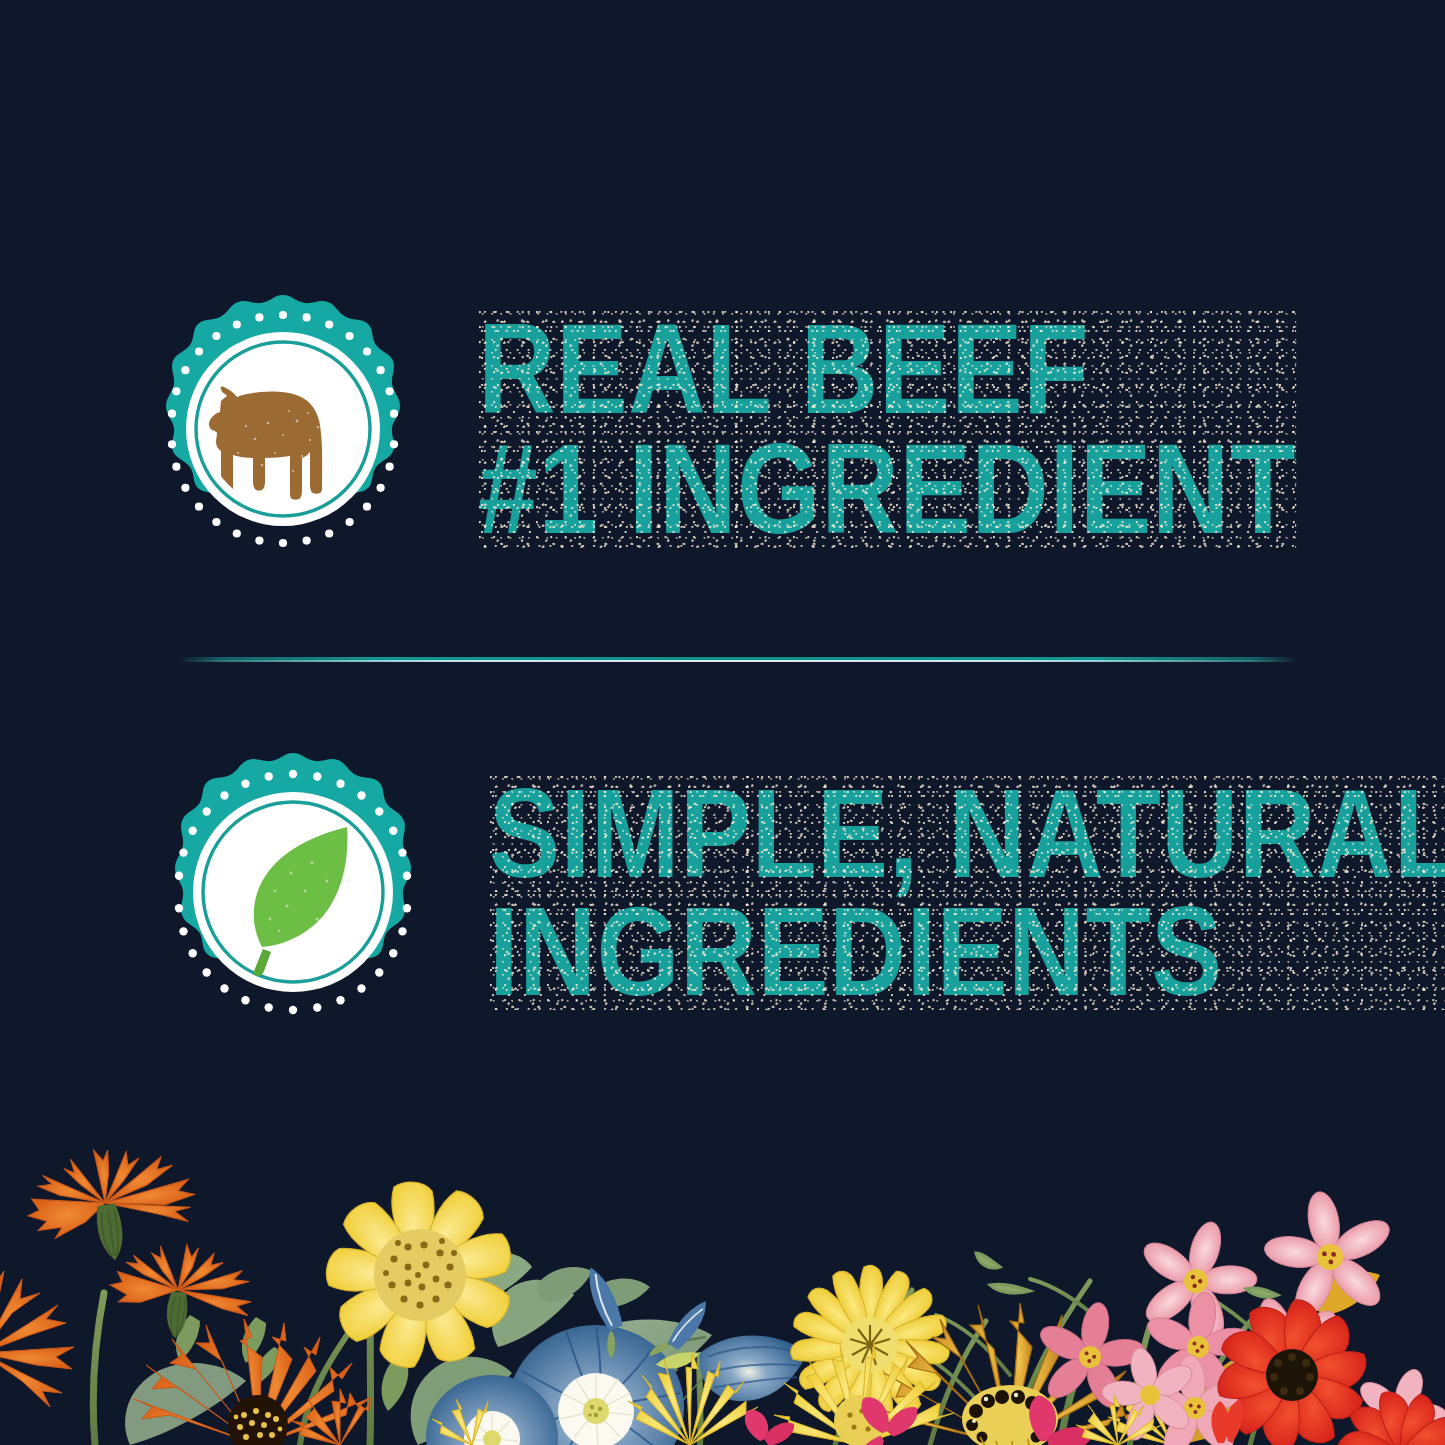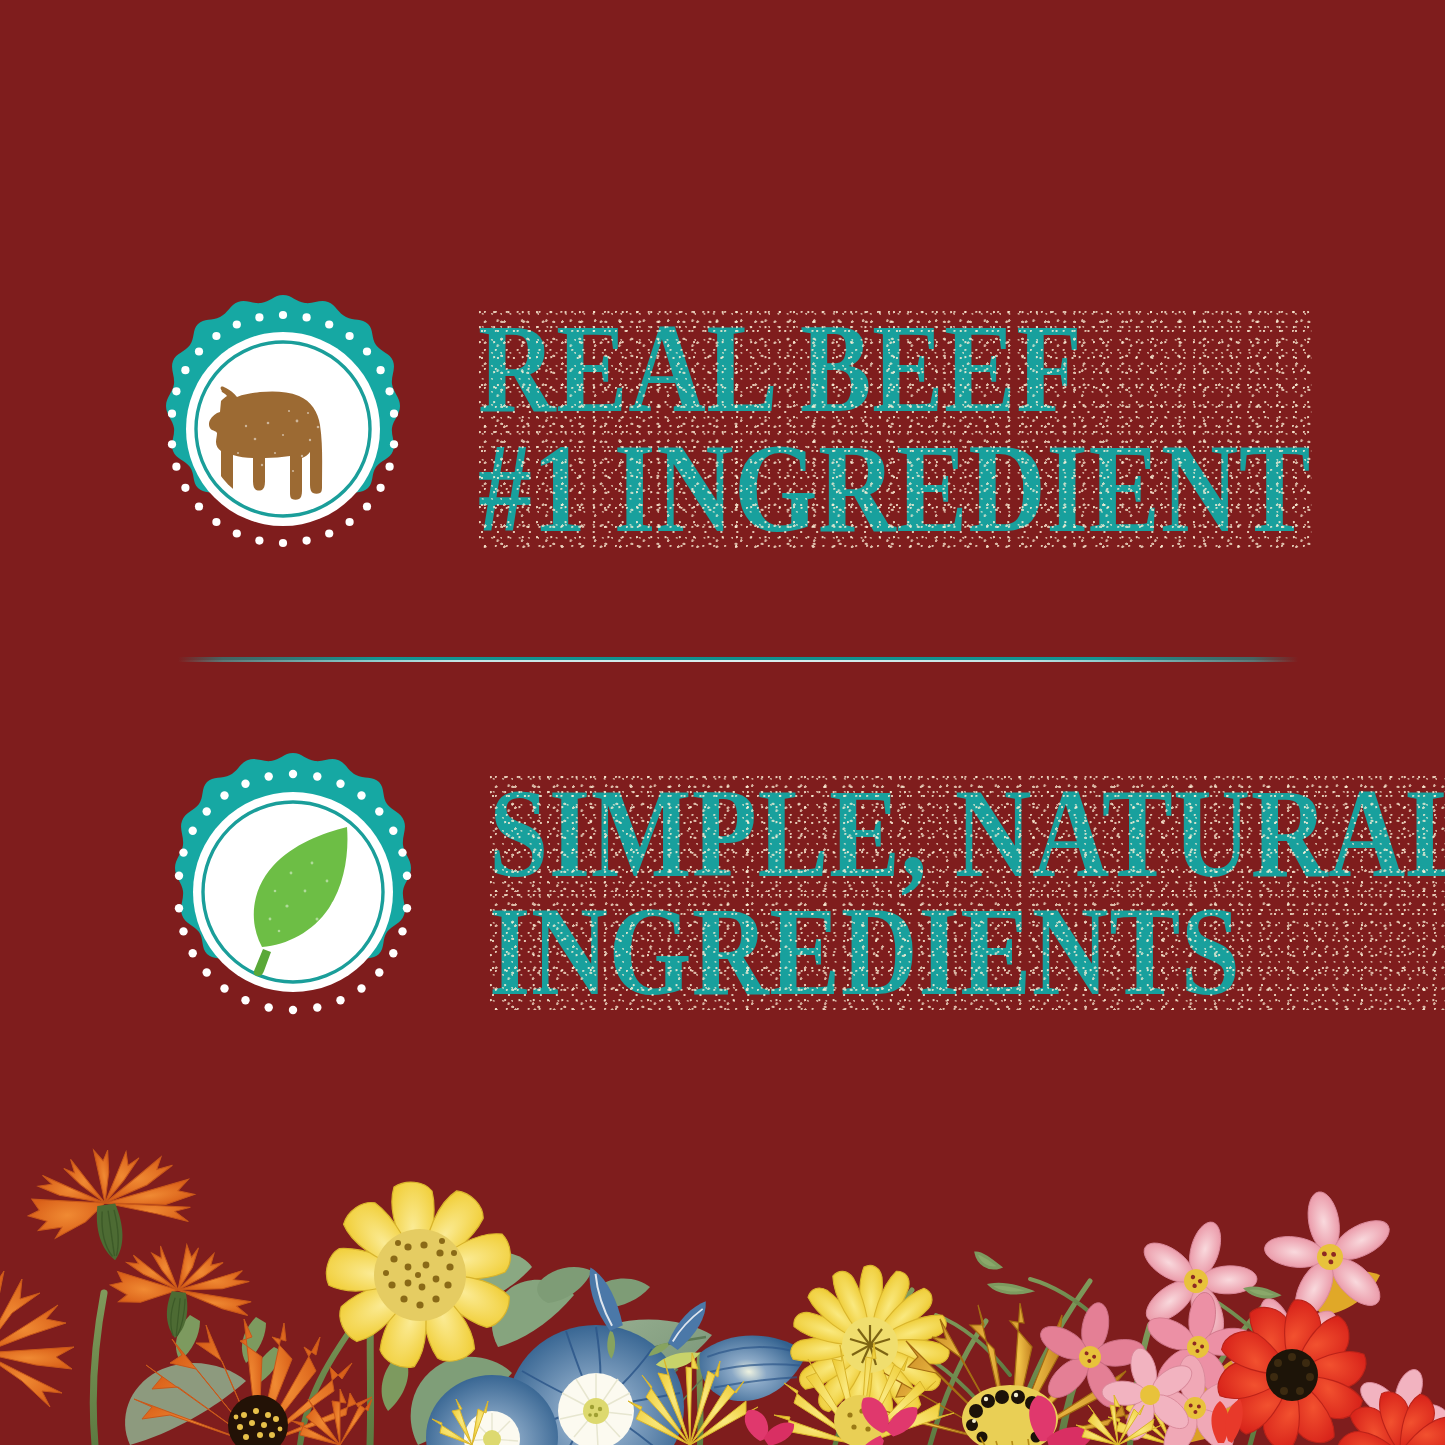--- a/index.html
+++ b/index.html
@@ -5,22 +5,22 @@
   html, body {
     margin: 0;
     padding: 0;
     background: #ffffff;
   }
   #page {
     position: relative;
     width: 1445px;
     height: 1445px;
     overflow: hidden;
-    background: #7f1d1d;
-    font-family: Liberation Serif, serif;
+    background: #0f172a;
+    font-family: Liberation Sans, sans-serif;
   }
 
   
   .feature-row {
     position: absolute;
     display: flex;
     align-items: center;
     left: 0;
     width: 100%;
   }

